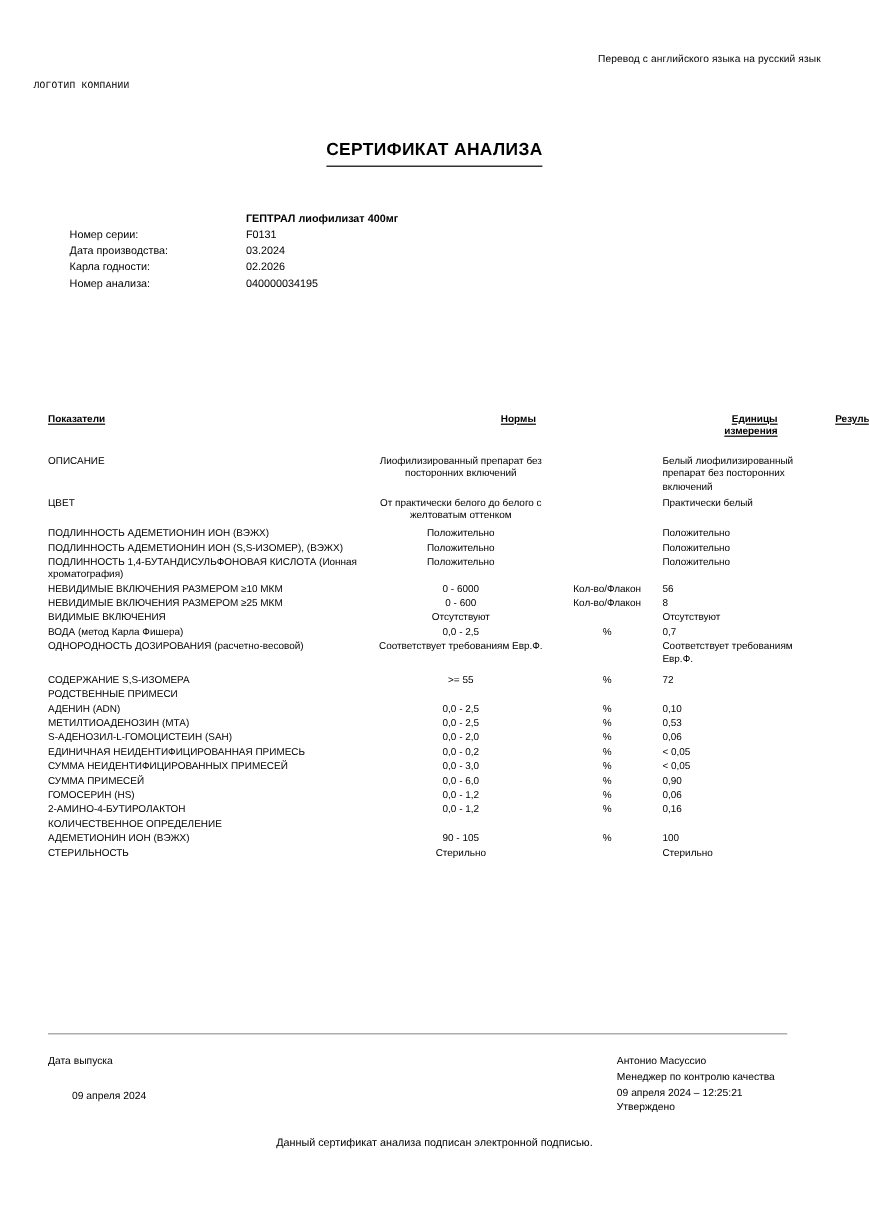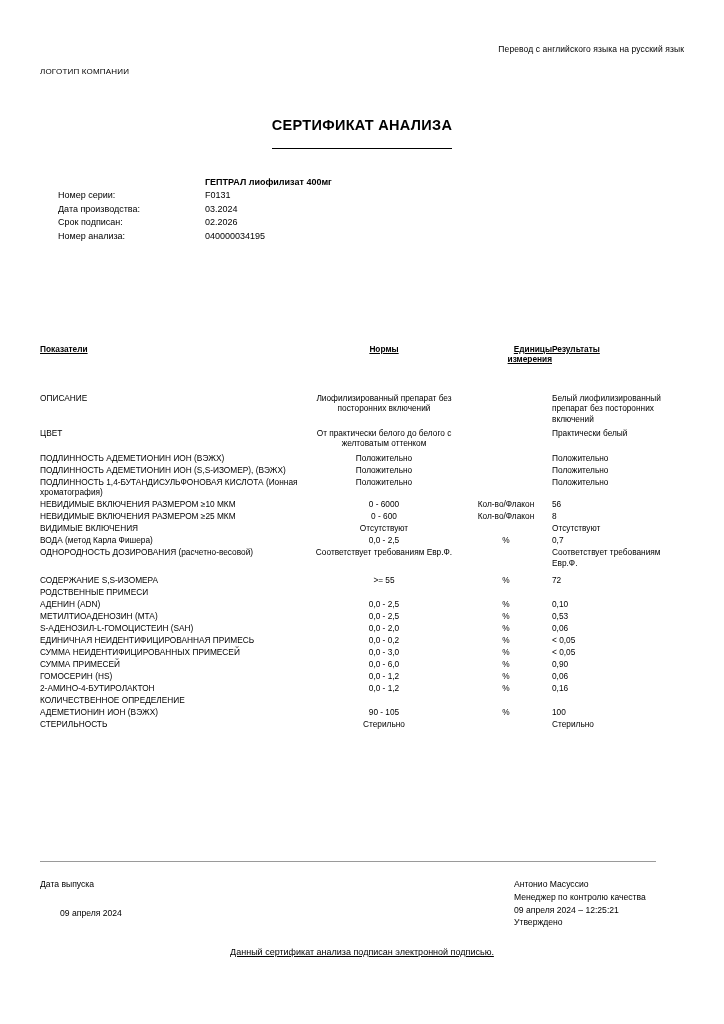--- a/index.html
+++ b/index.html
@@ -25,37 +25,38 @@
   .translation-note {
     position: absolute;
     top: 44px;
     right: 40px;
     font-size: 8.5px;
     letter-spacing: 0.1px;
   }
   .company-logo {
     position: absolute;
     top: 67px;
-    left: 40px;
+    left: 28px;
     font-size: 8px;
     letter-spacing: 0.2px;
+    font-family: Liberation Mono, monospace;
   }
   .doc-title {
     position: absolute;
     top: 117px;
     left: 0;
     width: 724px;
     text-align: center;
     font-size: 14.5px;
     font-weight: bold;
     letter-spacing: 0.3px;
   }
   .doc-title span {
     border-bottom: 1px solid #000;
-    padding-bottom: 15px;
+    padding-bottom: 5px;
     margin-top: 12px;
   }
 
   
   .info-block {
     position: absolute;
     top: 176px;
     left: 58px;
     font-size: 9px;
     line-height: 13.4px;
@@ -79,21 +80,22 @@
     position: absolute;
     top: 344px;
     left: 40px;
     width: 644px;
     font-size: 8.3px;
     line-height: 10.4px;
   }
   .results .thead {
     display: flex;
     font-weight: bold;
-    margin-bottom: 28px;
+    margin-bottom: 14px;
+    gap: 48px;
   }
   .results .thead .c1 { width: 268px; flex: 0 0 268px; }
   .results .thead .c2 { width: 152px; flex: 0 0 152px; text-align: center; }
   .results .thead .c3 { width: 92px; flex: 0 0 92px; text-align: right; }
   .results .thead .c4 { width: 132px; flex: 0 0 132px; }
   .results .thead u { text-decoration: underline; }
   .units-head {
     display: block;
     line-height: 10.4px;
   }
@@ -153,21 +155,20 @@
     font-size: 8.6px;
     line-height: 12.8px;
   }
   .footer-note {
     position: absolute;
     top: 947px;
     left: 0;
     width: 724px;
     text-align: center;
     font-size: 9px;
-    text-decoration: underline;
   }
 </style>
 </head>
 <body>
 
 <div class="page">
 
   <div class="translation-note">Перевод с английского языка на русский язык</div>
 
   <div class="company-logo">ЛОГОТИП КОМПАНИИ</div>
@@ -181,21 +182,21 @@
     </div>
     <div class="info-row">
       <div class="info-label">Номер серии:</div>
       <div class="info-value">F0131</div>
     </div>
     <div class="info-row">
       <div class="info-label">Дата производства:</div>
       <div class="info-value">03.2024</div>
     </div>
     <div class="info-row">
-      <div class="info-label">Срок подписан:</div>
+      <div class="info-label">Карла годности:</div>
       <div class="info-value">02.2026</div>
     </div>
     <div class="info-row">
       <div class="info-label">Номер анализа:</div>
       <div class="info-value">040000034195</div>
     </div>
   </div>
 
   <div class="results">
     <div class="thead">

